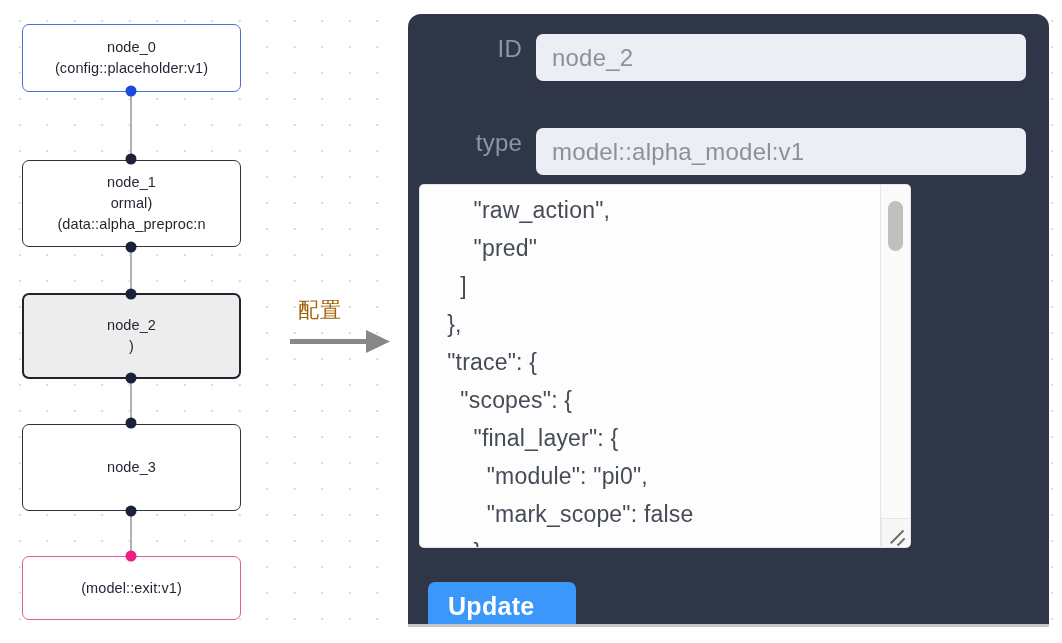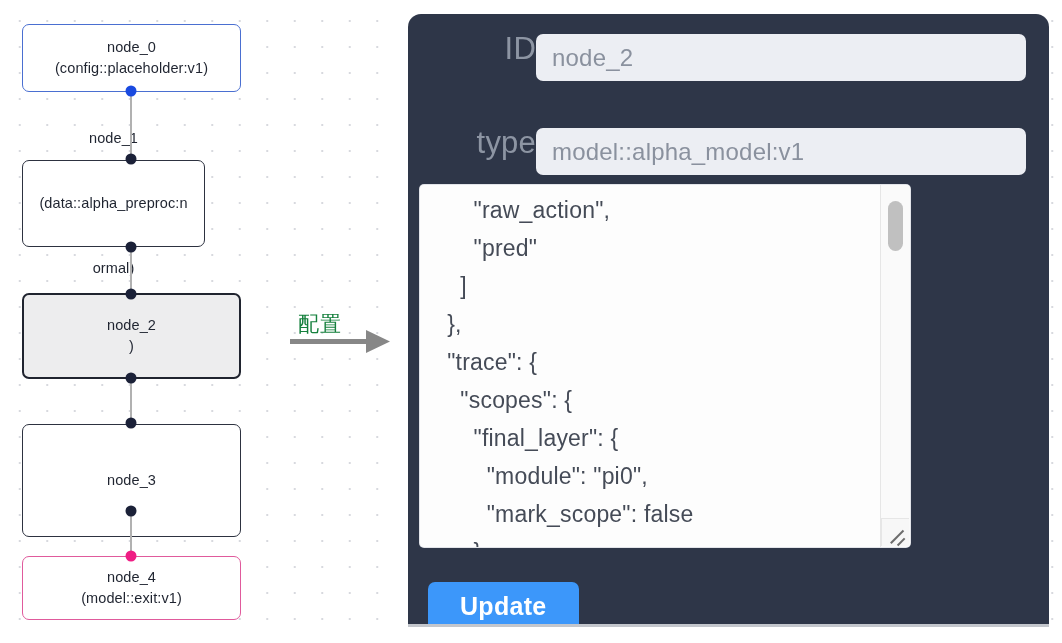--- a/index.html
+++ b/index.html
@@ -97,23 +97,23 @@
 
   
   #arrow-group {
     position: absolute;
     left: 288px; top: 296px;
     width: 108px; height: 62px;
     z-index: 8;
   }
   #arrow-label {
     position: absolute;
-    left: 10px; top: 14px;
+    left: 10px; top: 0px;
     font-size: 21px;
-    color: #15803d;
+    color: #a16207;
     font-family: Liberation Sans, sans-serif;
     letter-spacing: 1px;
     white-space: nowrap;
   }
 
   
   #panel {
     position: absolute;
     left: 408px; top: 14px;
     width: 641px;
@@ -125,24 +125,25 @@
     z-index: 10;
   }
 
   .field-row {
     position: absolute;
     display: flex;
     align-items: flex-start;
   }
   .field-label {
     color: #8d95a3;
-    font-size: 31px;
+    font-size: 24px;
     line-height: 30px;
     text-align: right;
     width: 116px;
+    padding-right: 14px;
     box-sizing: border-box;
     letter-spacing: 0.2px;
     font-family: "Liberation Sans", sans-serif;
   }
   .field-input {
     background: #eceef3;
     border-radius: 7px;
     border: none;
     color: #8a919e;
     font-size: 24px;
@@ -237,21 +238,21 @@
     min-width: 148px;
     height: 48px;
     background: #3c97fa;
     border: none;
     border-radius: 7px 7px 0 0;
     color: #ffffff;
     font-size: 25px;
     font-weight: bold;
     font-family: "Liberation Sans", sans-serif;
     letter-spacing: 0.3px;
-    padding: 0 32px;
+    padding: 0 20px;
     text-align: left;
     cursor: pointer;
   }
 
   
   #panel-bottom-strip {
     position: absolute;
     left: 408px;
     top: 624px;
     width: 641px;
@@ -273,43 +274,42 @@
     <div class="edge" style="left:131px; top:246px; height:50px;"></div>
     <div class="edge" style="left:131px; top:378px; height:46px;"></div>
     <div class="edge" style="left:131px; top:511px; height:46px;"></div>
 
     <div class="node node--input" style="left:22px; top:24px; width:219px; height:68px;">
       <span class="nline">node_0</span>
       <span class="nline">(config::placeholder:v1)</span>
     </div>
     <div class="port port--blue" style="left:131px; top:91px;"></div>
 
-    <div class="node node--plain" style="left:22px; top:160px; width:183px; height:87px;gap:44px;">
+    <div class="node node--plain" style="left:22px; top:160px; width:219px; height:87px;">
       <span class="nline">node_1</span>
+      <span class="nline">ormal)</span>
       <span class="nline">(data::alpha_preproc:n</span>
-      <span class="nline">ormal)</span>
     </div>
     <div class="port" style="left:131px; top:159px;"></div>
     <div class="port" style="left:131px; top:247px;"></div>
 
     <div class="node node--sel" style="left:22px; top:293px; width:219px; height:86px;">
       <span class="nline">node_2</span>
       <span class="nline">)</span>
     </div>
     <div class="port" style="left:131px; top:294px;"></div>
     <div class="port" style="left:131px; top:378px;"></div>
 
-    <div class="node node--plain" style="left:22px; top:424px; width:219px; height:113px;">
+    <div class="node node--plain" style="left:22px; top:424px; width:219px; height:87px;">
       <span class="nline">node_3</span>
     </div>
     <div class="port" style="left:131px; top:423px;"></div>
     <div class="port" style="left:131px; top:511px;"></div>
 
     <div class="node node--output" style="left:22px; top:556px; width:219px; height:64px;">
-      <span class="nline">node_4</span>
       <span class="nline">(model::exit:v1)</span>
     </div>
     <div class="port port--pink" style="left:131px; top:556px;"></div>
 
   </div>
 
   <div id="arrow-group">
     <div id="arrow-label">配置</div>
     <svg width="108" height="40" viewBox="0 0 108 40" style="position:absolute;left:0;top:26px;">
       <path d="M2,17 L78,17 L78,8 L102,19.5 L78,31 L78,22 L2,22 Z" fill="#878787"></path>

